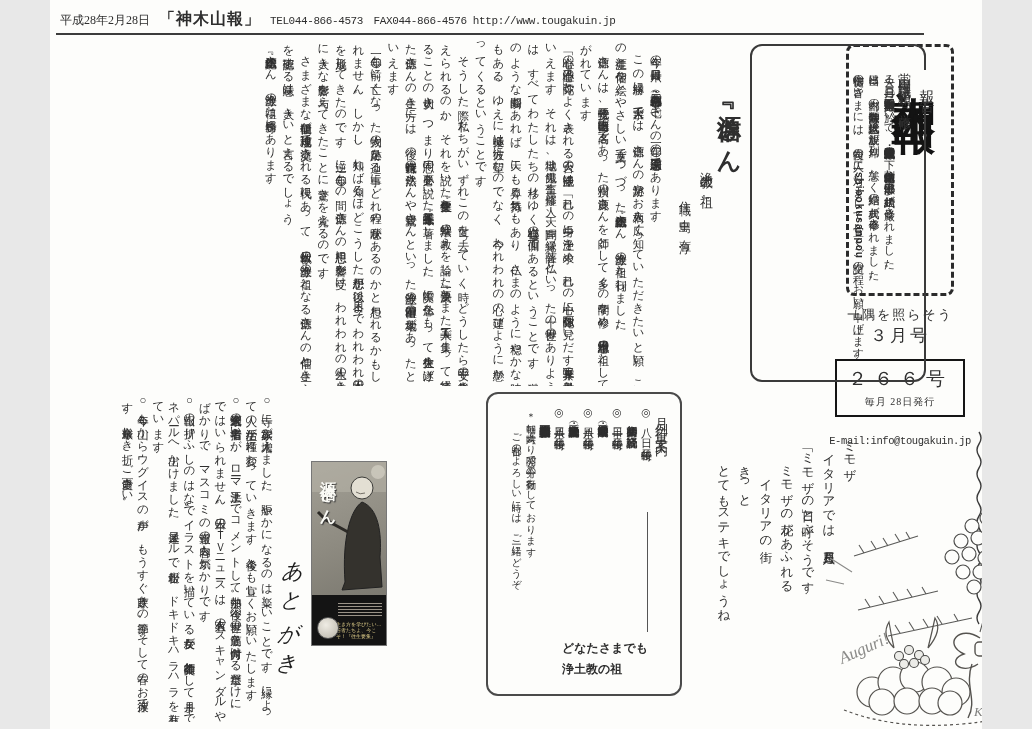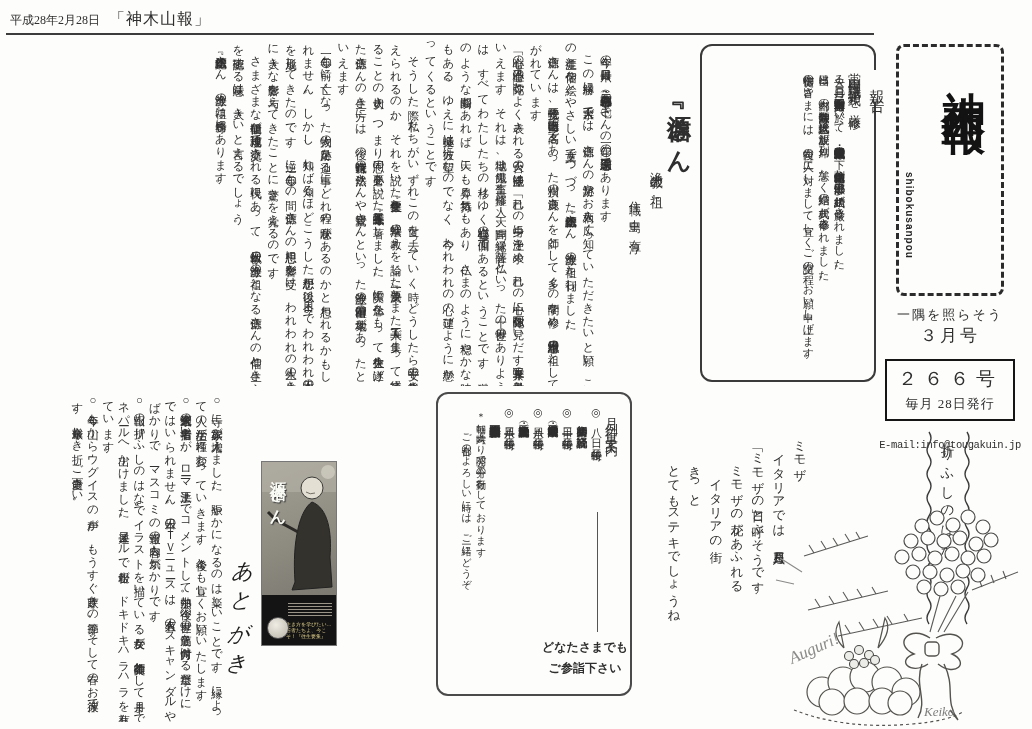--- a/index.html
+++ b/index.html
@@ -1,37 +1,37 @@
 <!DOCTYPE html>
 <html lang="ja"><head>
 <meta charset="utf-8">
 <style>
   html,body{margin:0;padding:0;background:#e8e8e8;}
-  .page{position:relative;width:1032px;height:729px;margin:0 auto;background:#fdfdfb;
+  .page{position:relative;width:932px;height:729px;margin:0 auto;background:#fdfdfb;
         font-family:"Liberation Serif","DejaVu Serif",serif;color:#2e2e2e;overflow:hidden;}
 
   
   .hdr{position:absolute;top:9px;left:10px;width:860px;display:flex;align-items:baseline;
        gap:9px;font-size:12px;white-space:nowrap;}
-  .hdr .t{font-size:16px;font-weight:normal;letter-spacing:1px;}
+  .hdr .t{font-size:16px;font-weight:bold;letter-spacing:1px;}
   .hdr .contact{font-family:"Liberation Mono","DejaVu Sans Mono",monospace;font-size:11px;letter-spacing:-0.4px;}
   .hdr-rule{position:absolute;top:33px;left:6px;width:868px;height:2px;background:#3c3c3c;}
 
   
   .masthead{position:absolute;top:40px;right:4px;width:156px;text-align:center;}
   .logo-box{position:relative;margin:4px auto 0;width:102px;height:246px;border:3px dashed #2b2b2b;border-radius:8px;background:#fdfdfb;}
   .logo-v{position:absolute;top:8px;right:16px;writing-mode:vertical-rl;text-orientation:upright;
           font-size:44px;font-weight:bold;line-height:1;letter-spacing:7px;color:#131313;}
   .logo-r{position:absolute;left:5px;bottom:34px;writing-mode:vertical-rl;text-orientation:sideways;
           font-family:"Liberation Sans","DejaVu Sans",sans-serif;font-size:10px;font-weight:bold;letter-spacing:1px;color:#222;}
   .slogan{margin-top:10px;font-size:13px;letter-spacing:2px;}
   .month{font-size:17px;letter-spacing:3px;}
   .issue-box{margin:12px auto 16px;width:126px;border:2px solid #151515;padding:5px 0 6px;background:#fdfdfb;}
   .issue-no{font-size:19px;letter-spacing:7px;}
-  .cycle{font-size:13px;margin-top:3px;letter-spacing:1px;text-align:center;}
+  .cycle{font-size:10px;margin-top:3px;letter-spacing:1px;text-align:center;}
   .email{margin-top:18px;font-family:"Liberation Mono","DejaVu Sans Mono",monospace;font-size:10.5px;letter-spacing:-0.4px;}
 
   
   .report-box{position:absolute;left:700px;top:44px;width:172px;height:334px;
               border:2px solid #3a3a3a;border-radius:12px;}
   .report-label{position:absolute;right:-12px;top:24px;writing-mode:vertical-rl;text-orientation:upright;
                 background:#fdfdfb;padding:7px 0;font-size:15px;letter-spacing:9px;}
   .report-content{position:absolute;top:10px;bottom:10px;left:12px;right:12px;
                   writing-mode:vertical-rl;text-orientation:upright;
                   font-size:11px;line-height:15.5px;overflow:hidden;}
@@ -86,23 +86,23 @@
   .events-content{position:absolute;top:12px;bottom:12px;left:12px;right:12px;
                   writing-mode:vertical-rl;text-orientation:upright;
                   font-size:11px;line-height:14.5px;overflow:hidden;}
   .events-content p{margin:0;}
   .ev-title{font-size:13px;letter-spacing:5px;padding-top:2px;}
   .ev-date{text-indent:0;}
   .ev-name{text-indent:1em;}
   .ev-name.strong{font-weight:bold;}
   .ev-note{font-size:10px;}
   .events-divider{position:absolute;top:118px;right:32px;width:1.5px;height:120px;background:#555;}
-  .events-invite{position:absolute;right:2px;bottom:14px;writing-mode:horizontal-tb;
-                 font-family:Liberation Mono, monospace;font-weight:bold;
-                 font-size:12px;line-height:1.75;text-align:center;}
+  .events-invite{position:absolute;right:32px;bottom:14px;writing-mode:horizontal-tb;
+                 font-family:Liberation Sans, sans-serif;font-weight:bold;
+                 font-size:12px;line-height:1.75;text-align:left;}
 
   
   .mimoza{position:absolute;left:638px;top:432px;width:172px;height:256px;
           writing-mode:vertical-rl;text-orientation:upright;
           font-size:12.5px;line-height:21px;overflow:hidden;}
   .mimoza p{margin:0;}
   .mimoza .sig{text-align:end;}
 
   
   .hana{position:absolute;left:925px;top:430px;width:48px;height:200px;}
@@ -115,20 +115,21 @@
   .illus text{font-family:"Liberation Serif",serif;font-style:italic;}
 </style>
 </head>
 <body>
 
 <div class="page">
 
   <div class="hdr">
     <span>平成28年2月28日</span>
     <span class="t">「神木山報」</span>
+    <span class="contact">TEL044-866-4573　FAX044-866-4576 http://www.tougakuin.jp</span>
   </div>
   <div class="hdr-rule"></div>
 
   <div class="masthead">
     <div class="logo-box">
       <div class="logo-v">神木山報</div>
       <div class="logo-r">shibokusanpou</div>
     </div>
     <div class="slogan">一隅を照らそう</div>
     <div class="month">３月号</div>
@@ -203,21 +204,21 @@
       <p class="ev-date">◎十八日　午後二時</p>
       <p class="ev-name">観音経読誦法要（於・神木観音堂）</p>
       <p class="ev-date">◎二十八日　午後二時</p>
       <p class="ev-name strong">不動明王護摩供修行</p>
       <p class="ev-note">＊毎朝　六時より公開で二十分の勤行をしております</p>
       <p class="ev-note">　　ご都合のよろしい時には　ご一緒にどうぞ</p>
     </div>
     <div class="events-divider"></div>
     <div class="events-invite">
       <div>どなたさまでも</div>
-      <div>ご参詣下さい</div>
+      <div>浄土教の祖</div>
     </div>
   </div>
 
   <div class="mimoza">
     <p>ミモザ</p>
     <p>　イタリアでは　三月八日を</p>
     <p>　「ミモザの日」と呼ぶそうです</p>
     <p>　　ミモザの花があふれる</p>
     <p>　　　イタリアの街</p>
     <p>　　きっと</p>

